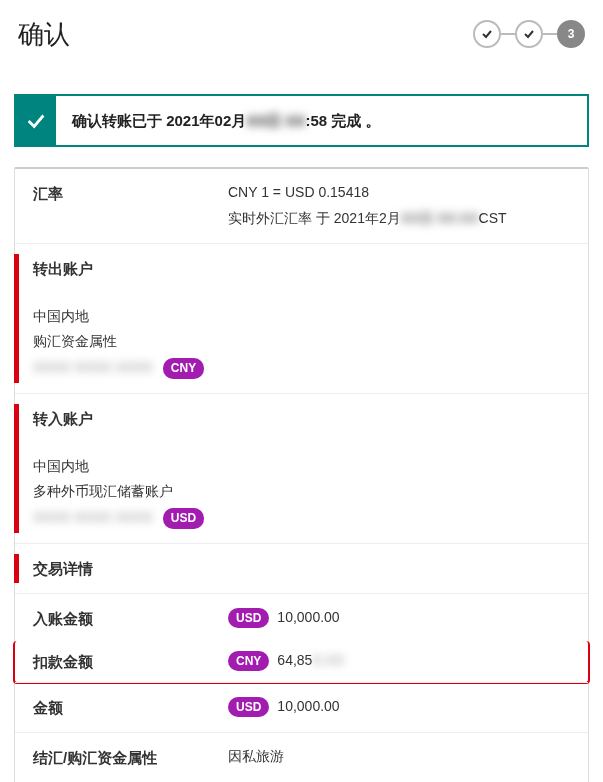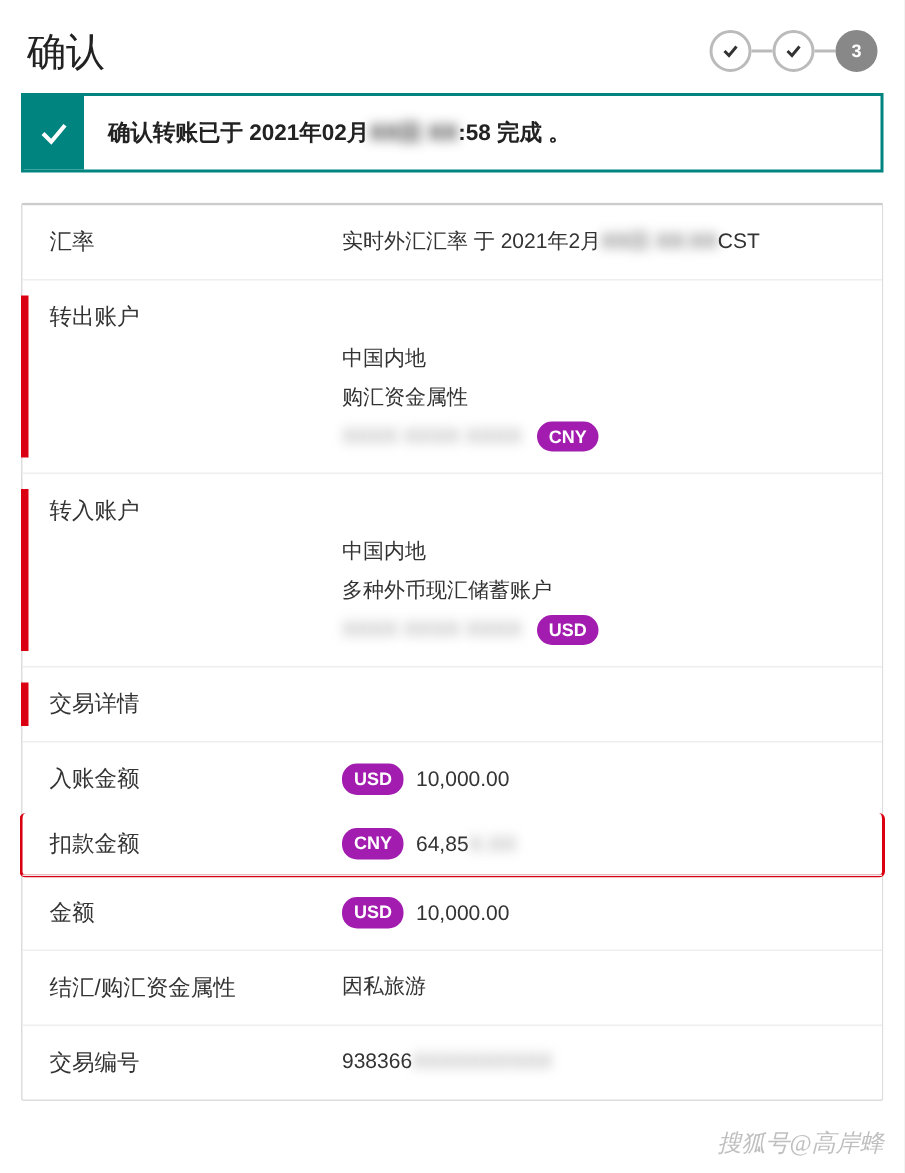--- a/index.html
+++ b/index.html
@@ -5,31 +5,31 @@
   html,body{margin:0;padding:0;background:#fff;font-family:"Microsoft YaHei","Heiti SC",Arial,sans-serif;color:#333;font-size:14px;line-height:1.4;}
   .page{width:603px;min-height:782px;position:relative;}
   .header{padding:16px 18px 10px 18px;display:flex;}
   .title{font-size:26px;color:#222;font-weight:400;}
   .steps{margin-left:auto;display:flex;align-items:center;}
   .step-circle{width:24px;height:24px;border-radius:50%;display:flex;align-items:center;justify-content:center;font-size:12px;font-weight:bold;}
   .step-done{border:2px solid #bbb;color:#555;}
   .step-active{background:#888;color:#fff;border:2px solid #888;}
   .step-connector{width:14px;height:2px;background:#bbb;}
   .notice-wrap{padding:0 14px;margin-bottom:20px;}
-  .notice{display:flex;border:2px solid #00847f;}
+  .notice{display:flex;border:2px solid #00847f;margin-top:32px;}
   .notice-icon{width:40px;background:#00847f;display:flex;align-items:center;justify-content:center;}
   .notice-icon svg{width:22px;height:22px;fill:#fff;stroke:#fff;}
   .notice-text{padding:14px 16px;color:#222;font-size:15px;font-weight:bold;}
   .content{padding:0 14px;}
   .card{border:1px solid #ddd;border-top:2px solid #ccc;border-radius:2px;}
   .row{display:flex;padding:14px 18px;align-items:flex-start;position:relative;}
   .row+.row{border-top:1px solid #eee;}
-  .row-section{border-top:1px solid #eee;}
+  .row-section{border-top:1px solid #eee;flex-direction:column;}
   .section-mark::before{content:"";position:absolute;left:-1px;top:10px;bottom:10px;width:5px;background:#db0011;}
-  .label{width:185px;color:#333;font-size:15px;padding-right:10px;}
+  .label{width:185px;color:#333;font-size:15px;padding-right:10px;font-weight:bold;}
   .value{flex:1;color:#555;}
   .value-line{display:flex;align-items:center;margin-bottom:6px;}
   .value-line:last-child{margin-bottom:0;}
   .currency-badge{display:inline-block;background:#a21caf;color:#fff;font-size:12px;font-weight:bold;padding:2px 8px;border-radius:10px;margin-right:8px;vertical-align:middle;}
   .value-text{color:#333;}
   .value-faint{color:#939393;}
   .highlight{border:2px solid #db0011;border-radius:4px;margin:-2px -2px;padding:10px 18px;}
   .blur{filter:blur(4px);}
   .watermark{position:absolute;right:14px;bottom:8px;color:#bfbfbf;font-size:16px;font-style:italic;font-family:"KaiTi","STKaiti",serif;pointer-events:none;}
 </style>
@@ -71,20 +71,23 @@
       </div>
     </div>
   </div>
 
   <div class="content">
     <div class="card">
 
       <div class="row">
         <div class="label">汇率</div>
         <div class="value">
+          <div class="value-line">
+              <span class="value-text">CNY 1 = USD 0.15418</span>
+            </div>
           <div class="value-line">
             <span class="value-text">实时外汇汇率 于 2021年2月</span>
             <span class="blur value-text">XX日 XX:XX</span>
             <span class="value-text"> CST</span>
           </div>
         </div>
       </div>
 
       <div class="row row-section section-mark">
         <div class="label">转出账户</div>

